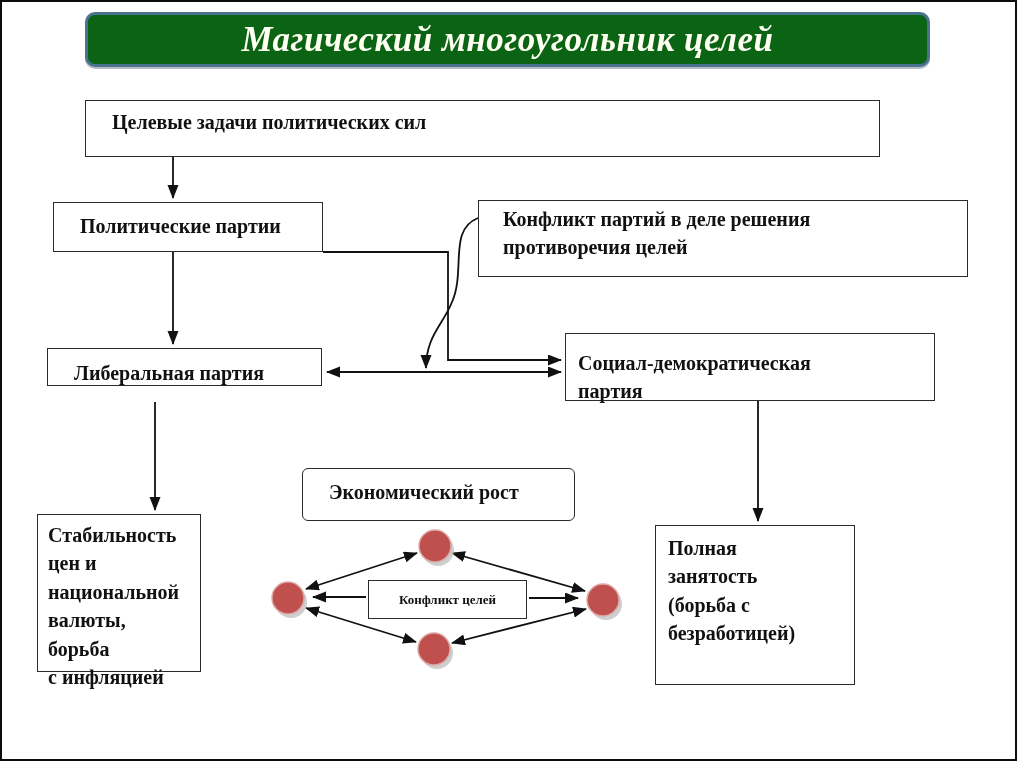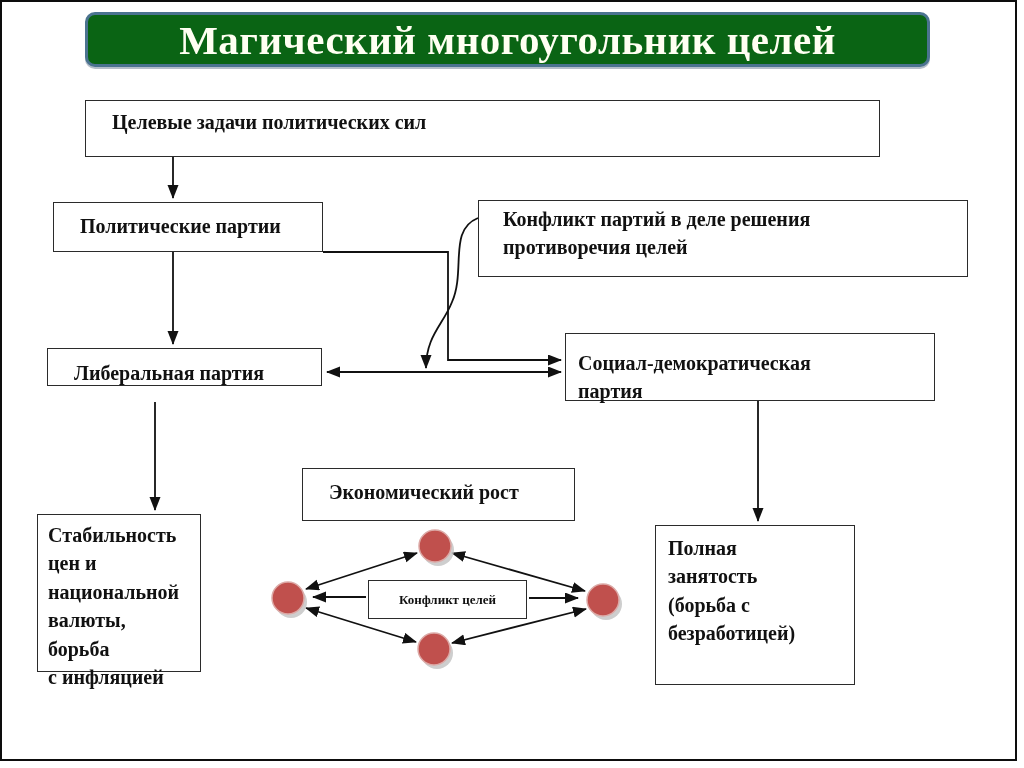--- a/index.html
+++ b/index.html
@@ -18,29 +18,29 @@
     white-space:pre-line;padding:8px 26px;z-index:2;
   }
   #title-banner{
     position:absolute;left:85px;top:12px;width:845px;height:55px;box-sizing:border-box;
     background:var(--title_bg,#0a6414);
     border:3px solid var(--title_border,#4b7390);border-radius:10px;
     display:flex;align-items:center;justify-content:center;z-index:2;
     box-shadow:0 2px 0 rgba(40,70,100,.35);
   }
   #title-banner .t{
-    color:var(--title_text,#fffff2);font-weight:bold;font-size:41px;letter-spacing:.5px;
+    color:var(--title_text,#fffff2);font-weight:bold;font-size:35px;letter-spacing:.5px;font-style:italic;
   }
   #connectors{position:absolute;left:0;top:0;z-index:1;}
   .b-goals{left:85px;top:100px;width:795px;height:57px;}
   .b-parties{left:53px;top:202px;width:270px;height:50px;padding-top:10px;}
   .b-conflict-parties{left:478px;top:200px;width:490px;height:77px;padding:5px 24px;}
   .b-liberal{left:47px;top:348px;width:275px;height:38px;padding-top:11px;}
   .b-socdem{left:565px;top:333px;width:370px;height:68px;padding:16px 12px;}
-  .b-growth{left:302px;top:468px;width:273px;height:53px;padding-top:10px;}
+  .b-growth{left:302px;top:468px;width:273px;height:53px;padding-top:10px;border-radius:6px;}
   .b-conflict-goals{left:368px;top:580px;width:159px;height:39px;font-size:13px;
     display:flex;align-items:center;justify-content:center;padding:0;white-space:nowrap;}
   .b-price{left:37px;top:514px;width:164px;height:158px;padding:6px 10px;line-height:1.42;}
   .b-employ{left:655px;top:525px;width:200px;height:160px;padding:8px 12px;line-height:1.42;}
   .b-external{left:311px;top:673px;width:274px;height:67px;padding:5px 12px;}
 </style>
 </head>
 <body>
 
 <div id="stage">

